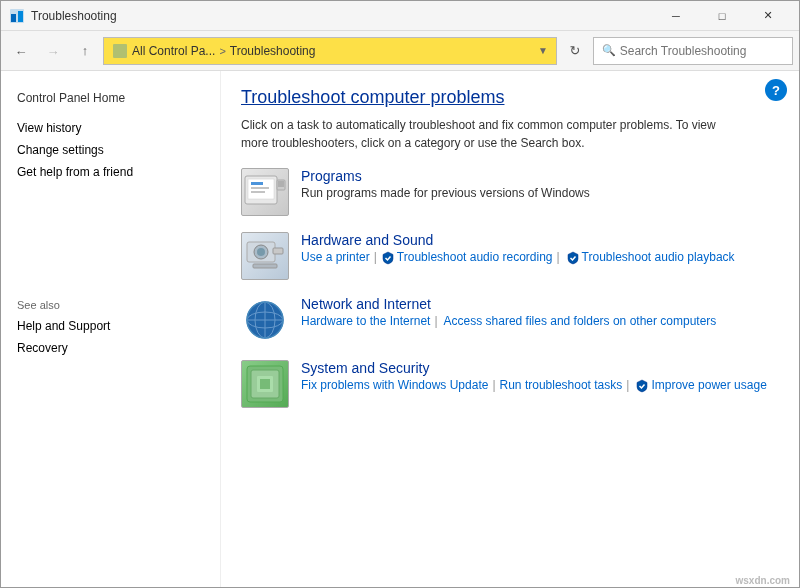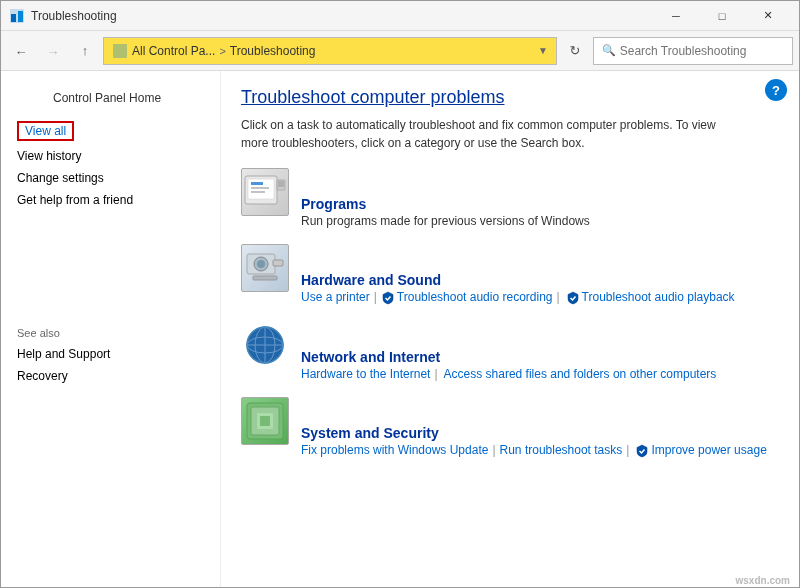--- a/index.html
+++ b/index.html
@@ -29,36 +29,36 @@
     .search-icon { color: #777; font-size: 11px; }
     .search-input { border: none; outline: none; font-size: 12px; color: #999; flex: 1; background: transparent; }
 
     
     .main-content { display: flex; flex: 1; overflow: hidden; }
 
     
     .sidebar { width: 220px; background: #fff; padding: 16px 0; border-right: 1px solid #eee; }
     .sidebar-item { padding: 4px 16px; cursor: pointer; font-size: 12px; }
     .sidebar-item a { color: #0066cc; text-decoration: none; }
-    .sidebar-heading { padding: 4px 16px; font-size: 12px; color: #333; font-weight: normal; margin-left: 36px; }
+    .sidebar-heading { padding: 4px 16px; font-size: 12px; color: #333; font-weight: normal; }
     .sidebar-section-title { padding: 16px 16px 4px; font-size: 11px; color: #666; }
     .sidebar-spacer { height: 100px; }
 
     
     .content-area { flex: 1; padding: 16px 20px; overflow-y: auto; position: relative; }
     .help-btn { position: absolute; top: 8px; right: 12px; width: 22px; height: 22px; background: #0078d4; border-radius: 50%; color: #fff; display: flex; align-items: center; justify-content: center; font-size: 13px; font-weight: bold; cursor: pointer; }
 
     .page-title { font-size: 18px; color: #003399; font-weight: normal; margin-bottom: 8px; text-decoration: underline; }
     .page-desc { font-size: 12px; color: #333; line-height: 1.5; margin-bottom: 16px; max-width: 480px; }
 
     .category-list { display: flex; flex-direction: column; gap: 16px; }
     .category-item { display: flex; align-items: flex-start; gap: 12px; }
     .category-icon { width: 48px; height: 48px; flex-shrink: 0; display: flex; align-items: center; justify-content: center; }
     .category-content { flex: 1; }
-    .category-name { font-size: 14px; color: #003399; font-weight: bold; cursor: pointer; margin-top: 28px; }
+    .category-name { font-size: 14px; color: #003399; font-weight: normal; cursor: pointer; }
     .category-links { font-size: 12px; margin-top: 2px; display: flex; flex-wrap: wrap; align-items: center; gap: 2px; }
     .cat-link { color: #0066cc; cursor: pointer; text-decoration: none; }
     .separator { color: #999; margin: 0 2px; }
 
     
     .icon-programs { background: linear-gradient(135deg, #e8e8e8, #c8c8c8); border: 1px solid #aaa; border-radius: 2px; }
     .icon-hardware { background: linear-gradient(135deg, #e0e8f0, #b8c8d8); border: 1px solid #aaa; border-radius: 2px; }
     .icon-system { background: linear-gradient(135deg, #88cc88, #55aa55); border: 1px solid #aaa; border-radius: 2px; }
 
     .watermark { position: fixed; bottom: 2px; right: 10px; font-size: 10px; color: #bbb; font-weight: bold; }
@@ -107,25 +107,20 @@
   </div>
 
   <div class="main-content">
 
     <div class="sidebar">
       <div class="sidebar-heading">
         <span>Control Panel Home</span>
       </div>
       <div style="height:8px;"></div>
       <div class="sidebar-item">
-        <span style="border: 2px solid #cc0000; padding: 1px 6px; display: inline-block;">
-          <a href="#">View all</a>
-        </span>
-      </div>
-      <div class="sidebar-item">
         <span>View history</span>
       </div>
       <div class="sidebar-item">
         <span>Change settings</span>
       </div>
       <div class="sidebar-item">
         <span>Get help from a friend</span>
       </div>
 
       <div class="sidebar-spacer"></div>

